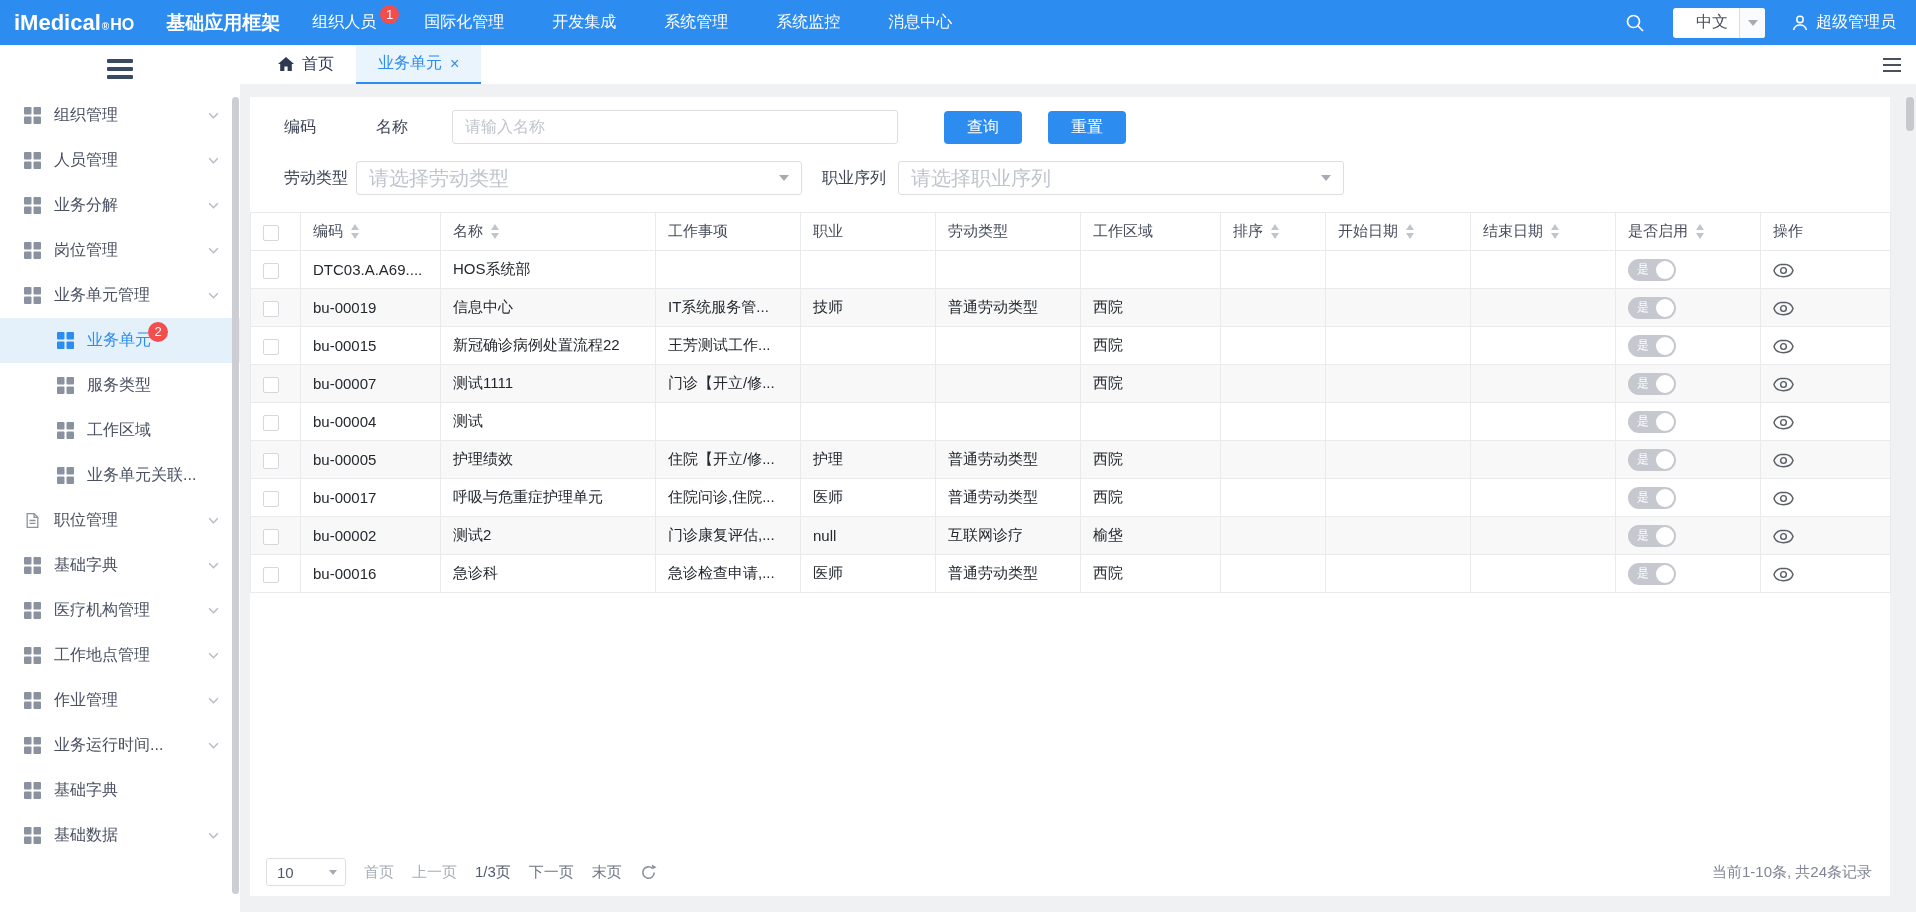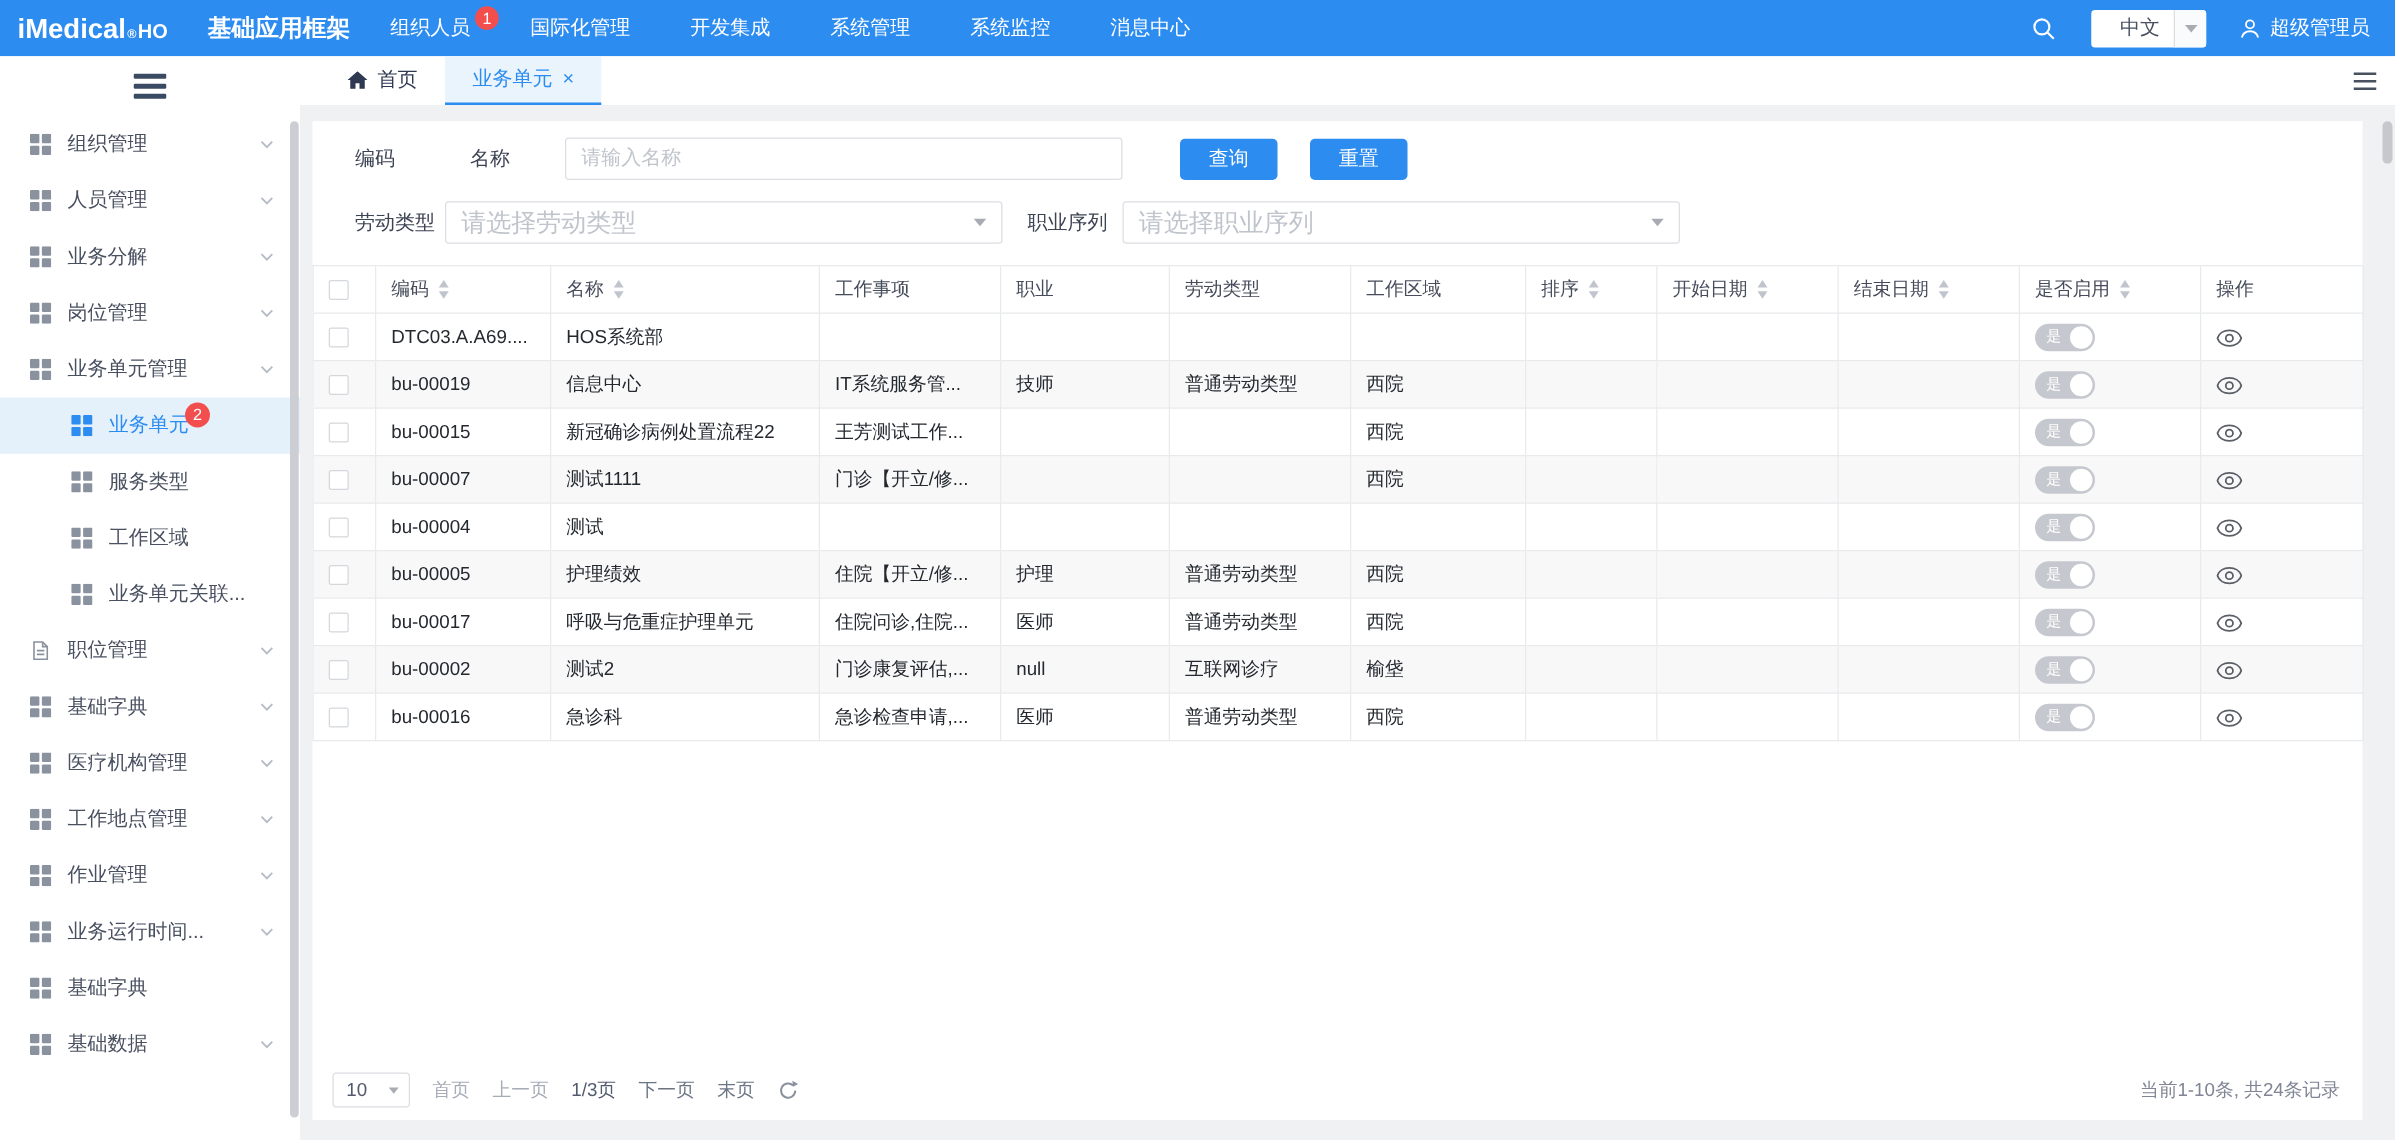--- a/index.html
+++ b/index.html
@@ -79,21 +79,21 @@
   .sorter i{width:0;height:0;border-left:4.5px solid transparent;border-right:4.5px solid transparent;display:block;}
   .sorter .up{border-bottom:6px solid #c0c4cc;}
   .sorter .dn{border-top:6px solid #c0c4cc;}
   .switch{width:48px;height:22px;border-radius:11px;background:#c5c8ce;position:relative;display:inline-flex;align-items:center;cursor:pointer;vertical-align:middle;}
   .switch .sw-t{color:#fff;font-size:12px;margin-left:9px;}
   .switch .sw-k{position:absolute;right:2px;top:2px;width:18px;height:18px;border-radius:50%;background:#fff;}
   .eye{display:inline-flex;cursor:pointer;vertical-align:middle;}
 
   
   .pager{margin-top:auto;height:48px;display:flex;align-items:center;padding:0 18px 0 16px;font-size:15px;color:#5f6b7a;flex:none;}
-  .psize{width:62px;height:28px;border:1px solid #dcdee2;border-radius:3px;display:flex;align-items:center;padding-left:10px;position:relative;margin-right:18px;color:#515a6e;cursor:pointer;background:#fff;}
+  .psize{width:80px;height:28px;border:1px solid #dcdee2;border-radius:3px;display:flex;align-items:center;padding-left:10px;position:relative;margin-right:18px;color:#515a6e;cursor:pointer;background:#fff;}
   .psize .caret-down{position:absolute;right:8px;border-left-width:4px;border-right-width:4px;border-top-width:5px;}
   .plink{margin-right:18px;cursor:pointer;color:#6b7584;}
   .plink.dis{color:#a6adb8;}
   .pinfo{margin-right:18px;color:#515a6e;}
   .prefresh{display:inline-flex;cursor:pointer;}
   .psummary{margin-left:auto;color:#808695;}
 </style>
 </head>
 <body>
 

